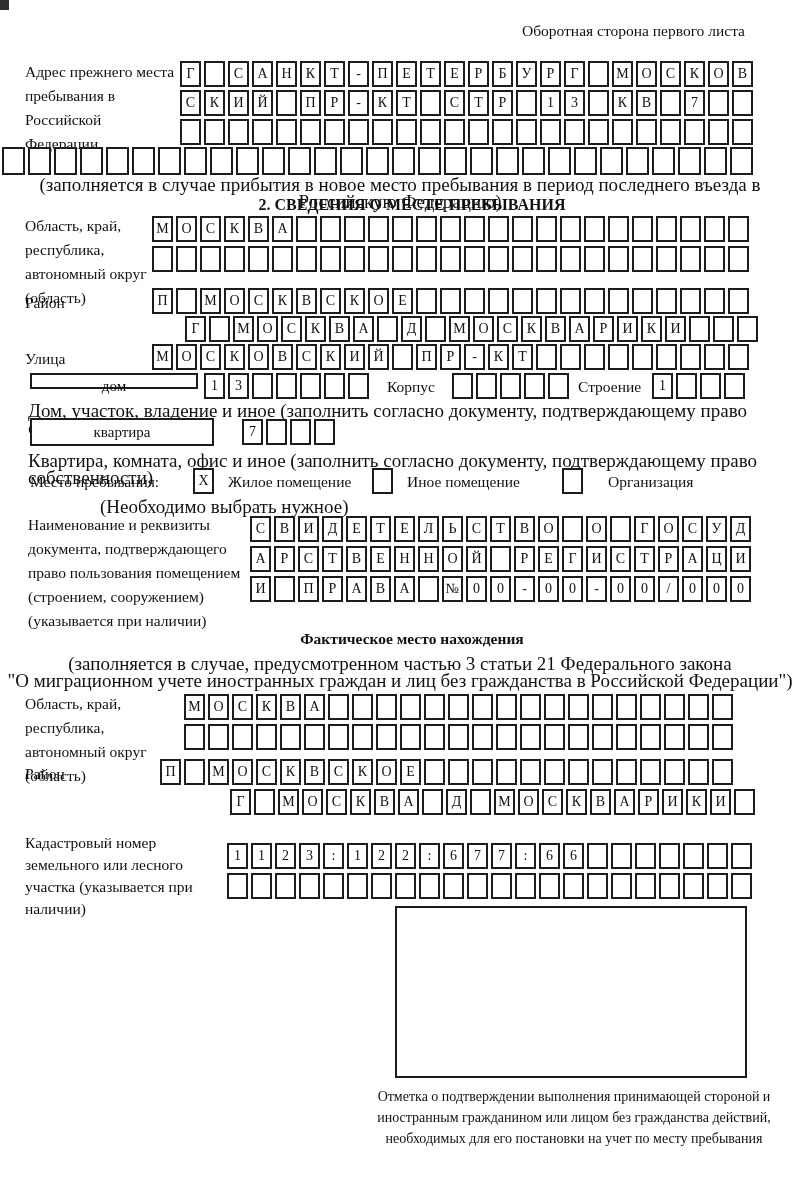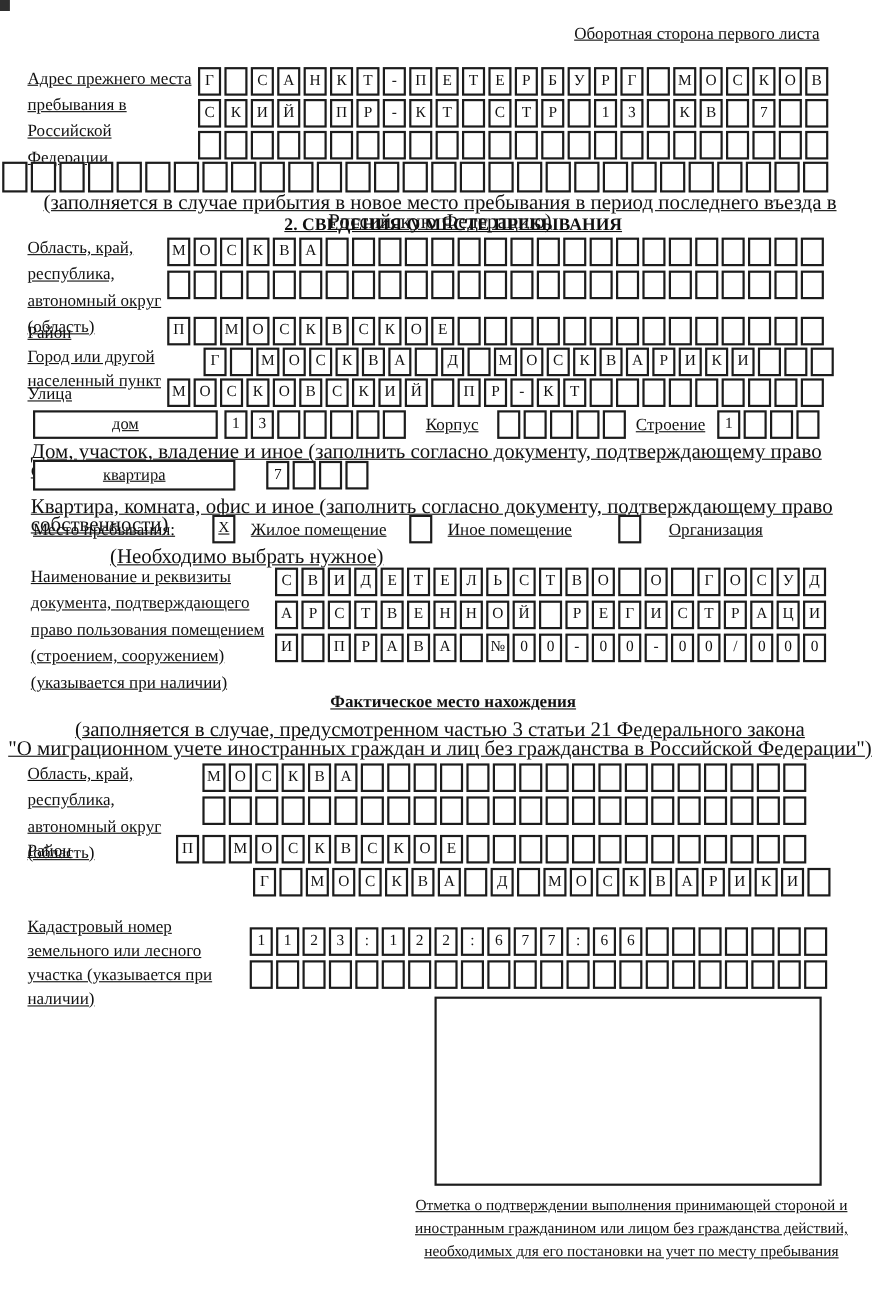--- a/index.html
+++ b/index.html
@@ -1,20 +1,20 @@
 <!DOCTYPE html>
 <html><head>
 <meta charset="utf-8">
 <style>
   html,body{margin:0;padding:0;background:#fff;}
   #page{
     position:relative;width:800px;height:1180px;background:#fff;
     font-family:"Liberation Serif","DejaVu Serif",serif;color:#111;overflow:hidden;
   }
-  .abs{position:absolute;text-decoration:underline;}
+  .abs{position:absolute;}
   .lbl{font-size:15.5px;line-height:24px;}
   .lbl-tight{font-size:15.5px;line-height:22px;}
   .note{font-size:19px;line-height:17px;}
   .hdr{font-weight:bold;font-size:16px;padding-left:12px;}
   .center{text-align:center;width:800px;left:0;}
   .boxrow{white-space:nowrap;height:26px;}
   .cell{
     display:inline-block;box-sizing:content-box;width:17px;height:22px;
     border:2px solid #1c1c1c;margin-right:3px;text-align:center;
     font-size:14px;line-height:22px;vertical-align:top;background:#fff;
@@ -46,27 +46,26 @@
 
   <div class="abs hdr center" style="top:196px;">2. СВЕДЕНИЯ О МЕСТЕ ПРЕБЫВАНИЯ</div>
 
   <div class="abs lbl" style="left:25px;top:214px;width:130px;">Область, край, республика, автономный округ (область)</div>
   <div class="abs boxrow" style="left:152px;top:216px;"><span class="cell filled">М</span><span class="cell filled">О</span><span class="cell filled">С</span><span class="cell filled">К</span><span class="cell filled">В</span><span class="cell filled">А</span><span class="cell empty"></span><span class="cell empty"></span><span class="cell empty"></span><span class="cell empty"></span><span class="cell empty"></span><span class="cell empty"></span><span class="cell empty"></span><span class="cell empty"></span><span class="cell empty"></span><span class="cell empty"></span><span class="cell empty"></span><span class="cell empty"></span><span class="cell empty"></span><span class="cell empty"></span><span class="cell empty"></span><span class="cell empty"></span><span class="cell empty"></span><span class="cell empty"></span><span class="cell empty"></span></div>
   <div class="abs boxrow" style="left:152px;top:246px;"><span class="cell empty"></span><span class="cell empty"></span><span class="cell empty"></span><span class="cell empty"></span><span class="cell empty"></span><span class="cell empty"></span><span class="cell empty"></span><span class="cell empty"></span><span class="cell empty"></span><span class="cell empty"></span><span class="cell empty"></span><span class="cell empty"></span><span class="cell empty"></span><span class="cell empty"></span><span class="cell empty"></span><span class="cell empty"></span><span class="cell empty"></span><span class="cell empty"></span><span class="cell empty"></span><span class="cell empty"></span><span class="cell empty"></span><span class="cell empty"></span><span class="cell empty"></span><span class="cell empty"></span><span class="cell empty"></span></div>
 
   <div class="abs lbl" style="left:25px;top:291px;">Район</div>
   <div class="abs boxrow" style="left:152px;top:288px;"><span class="cell filled">П</span><span class="cell empty"></span><span class="cell filled">М</span><span class="cell filled">О</span><span class="cell filled">С</span><span class="cell filled">К</span><span class="cell filled">В</span><span class="cell filled">С</span><span class="cell filled">К</span><span class="cell filled">О</span><span class="cell filled">Е</span><span class="cell empty"></span><span class="cell empty"></span><span class="cell empty"></span><span class="cell empty"></span><span class="cell empty"></span><span class="cell empty"></span><span class="cell empty"></span><span class="cell empty"></span><span class="cell empty"></span><span class="cell empty"></span><span class="cell empty"></span><span class="cell empty"></span><span class="cell empty"></span><span class="cell empty"></span></div>
 
-  <div class="abs lbl-tight" style="left:25px;top:314px;width:158px;">Город или другой населенный пункт</div>
   <div class="abs boxrow" style="left:185px;top:316px;"><span class="cell filled">Г</span><span class="cell empty"></span><span class="cell filled">М</span><span class="cell filled">О</span><span class="cell filled">С</span><span class="cell filled">К</span><span class="cell filled">В</span><span class="cell filled">А</span><span class="cell empty"></span><span class="cell filled">Д</span><span class="cell empty"></span><span class="cell filled">М</span><span class="cell filled">О</span><span class="cell filled">С</span><span class="cell filled">К</span><span class="cell filled">В</span><span class="cell filled">А</span><span class="cell filled">Р</span><span class="cell filled">И</span><span class="cell filled">К</span><span class="cell filled">И</span><span class="cell empty"></span><span class="cell empty"></span><span class="cell empty"></span></div>
 
   <div class="abs lbl" style="left:25px;top:347px;">Улица</div>
   <div class="abs boxrow" style="left:152px;top:344px;"><span class="cell filled">М</span><span class="cell filled">О</span><span class="cell filled">С</span><span class="cell filled">К</span><span class="cell filled">О</span><span class="cell filled">В</span><span class="cell filled">С</span><span class="cell filled">К</span><span class="cell filled">И</span><span class="cell filled">Й</span><span class="cell empty"></span><span class="cell filled">П</span><span class="cell filled">Р</span><span class="cell filled">-</span><span class="cell filled">К</span><span class="cell filled">Т</span><span class="cell empty"></span><span class="cell empty"></span><span class="cell empty"></span><span class="cell empty"></span><span class="cell empty"></span><span class="cell empty"></span><span class="cell empty"></span><span class="cell empty"></span><span class="cell empty"></span></div>
 
-  <div class="abs wide-box" style="left:30px;top:373px;width:168px;height:26px;line-height:23px;">дом</div>
+  <div class="abs wide-box" style="left:30px;top:373px;width:168px;height:16px;line-height:23px;">дом</div>
   <div class="abs boxrow" style="left:204px;top:373px;"><span class="cell filled">1</span><span class="cell filled">3</span><span class="cell empty"></span><span class="cell empty"></span><span class="cell empty"></span><span class="cell empty"></span><span class="cell empty"></span></div>
   <div class="abs lbl" style="left:387px;top:375px;">Корпус</div>
   <div class="abs boxrow" style="left:452px;top:373px;"><span class="cell empty"></span><span class="cell empty"></span><span class="cell empty"></span><span class="cell empty"></span><span class="cell empty"></span></div>
   <div class="abs lbl" style="left:578px;top:375px;">Строение</div>
   <div class="abs boxrow" style="left:652px;top:373px;"><span class="cell filled">1</span><span class="cell empty"></span><span class="cell empty"></span><span class="cell empty"></span></div>
   <div class="abs note" style="left:28px;top:402px;">Дом, участок, владение и иное (заполнить согласно документу, подтверждающему право собственности)</div>
 
   <div class="abs wide-box" style="left:30px;top:418px;width:184px;height:28px;line-height:25px;">квартира</div>
   <div class="abs boxrow" style="left:242px;top:419px;"><span class="cell filled">7</span><span class="cell empty"></span><span class="cell empty"></span><span class="cell empty"></span></div>
   <div class="abs note" style="left:28px;top:452px;">Квартира, комната, офис и иное (заполнить согласно документу, подтверждающему право собственности)</div>

